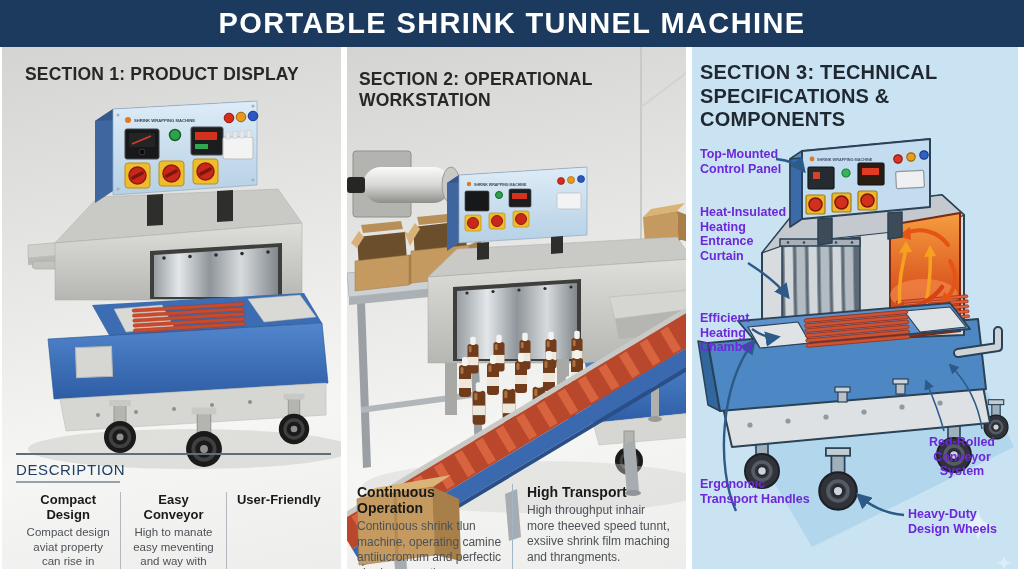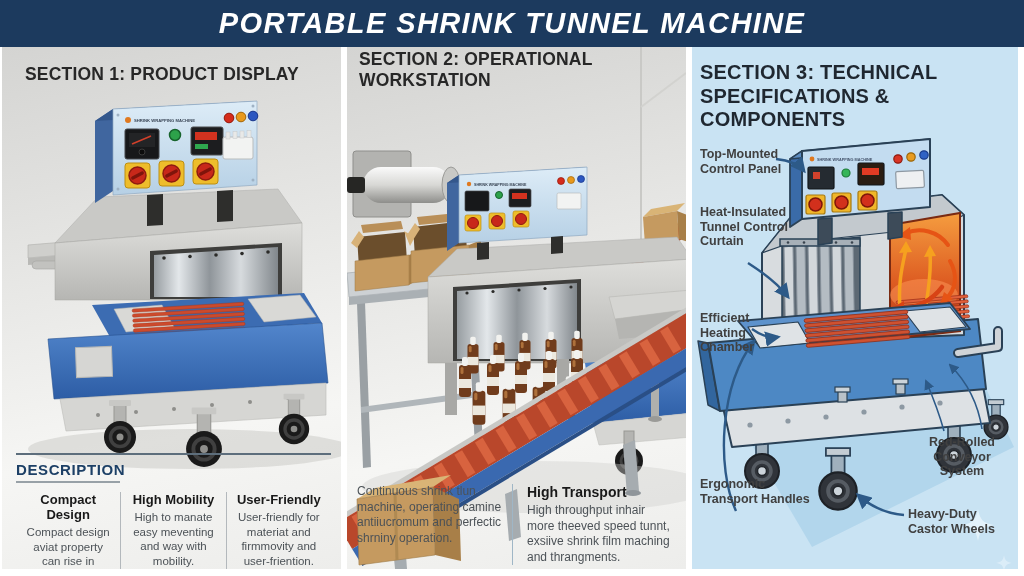--- a/index.html
+++ b/index.html
@@ -1,43 +1,43 @@
 <!DOCTYPE html>
 <html style="--header-bg: #1c3a5e; --panel3-bg: #c9e3f3; --accent-navy: #1d4066; --machine-blue: #3f6fb5; --roller-red: #c94e30; --arrow-blue: #2d5a88; --text-dark: #20262b; --text-muted: #4c5257;"><head>
 <meta charset="utf-8">
 <style>
   html,body{margin:0;padding:0;background:#ffffff;font-family:"Liberation Sans",sans-serif;}
   .stage{position:relative;width:1024px;height:576px;background:#ffffff;overflow:hidden;}
   .banner{position:absolute;top:0;left:0;right:0;height:47px;background:var(--header-bg,#1c3a5e);display:flex;align-items:center;justify-content:center;}
-  .banner h1{margin:0;color:#ffffff;font-size:29px;font-weight:800;letter-spacing:1.4px;white-space:nowrap;font-style:italic;}
+  .banner h1{margin:0;color:#ffffff;font-size:29px;font-weight:800;letter-spacing:1.4px;white-space:nowrap;}
   .panels{position:absolute;top:47px;bottom:7px;left:0;right:0;display:flex;gap:6px;padding-left:2px;}
   .panel{position:relative;overflow:hidden;flex:0 0 auto;height:100%;}
   .panel-1,.panel-2{width:339px;background:linear-gradient(168deg,#d4d4d2 0%,#e6e6e4 38%,#f6f6f4 72%,#ededeb 100%);}
   .panel-3{width:326px;background:var(--panel3-bg,#c9e3f3);}
   svg.scene{position:absolute;inset:0;display:block;}
   svg text{font-family:"Liberation Sans",sans-serif;}
   .sec-title{position:absolute;margin:0;font-weight:800;color:#272727;letter-spacing:.2px;line-height:1.18;}
   .t1{left:23px;top:17px;font-size:17.5px;}
-  .t2{left:12px;top:2px;font-size:17.5px;width:255px;}
+  .t2{left:12px;top:22px;font-size:17.5px;width:255px;}
   .t3{left:8px;top:14px;font-size:20px;width:308px;color:#1f2730;}
   .desc-block{position:absolute;left:14px;right:10px;top:406px;}
   .desc-rule{height:2px;background:#5d6e7c;}
-  .desc-heading{margin:6px 0 0;font-size:15px;font-weight:700;color:var(--accent-navy,#1d4066);letter-spacing:.6px;}
+  .desc-heading{margin:6px 0 0;font-size:15px;font-weight:400;color:var(--accent-navy,#1d4066);letter-spacing:.6px;}
   .desc-underline{width:104px;height:2px;background:#98a1a7;margin:3px 0 9px;}
   .features{display:flex;}
   .f3 .feature{flex:1;padding:0 7px;text-align:center;}
   .f3 .feature + .feature{border-left:1px solid #b3b8bc;}
   .f-title{font-size:13px;font-weight:700;color:#191919;margin-bottom:3px;}
   .f-text{font-size:11.5px;color:#4c5257;line-height:1.27;}
   .feat2{position:absolute;left:10px;right:4px;top:437px;display:flex;}
   .feat2 .feature{flex:1;padding:0 8px 0 0;text-align:left;border:none;}
   .feat2 .feature + .feature{border-left:1px solid #9fb6c6;padding-left:14px;}
   .feat2 .f-title{font-size:14px;}
   .feat2 .f-text{font-size:12px;line-height:1.3;}
-  .lbl{position:absolute;font-size:12.5px;font-weight:800;color:#404040;line-height:1.16;}
+  .lbl{position:absolute;font-size:12.5px;font-weight:800;color:#6d28d9;line-height:1.16;}
   .lbl-control{left:8px;top:100px;width:88px;}
   .lbl-curtain{left:8px;top:158px;width:96px;}
   .lbl-chamber{left:8px;top:236px;width:72px;margin-top:28px;}
   .lbl-handles{left:8px;top:430px;width:122px;}
   .lbl-conveyor{right:10px;top:388px;width:92px;text-align:center;}
   .lbl-wheels{left:216px;top:460px;width:108px;}
 </style>
 </head>
 <body>
 
@@ -179,26 +179,25 @@
       <div class="desc-block">
         <div class="desc-rule"></div>
         <h3 class="desc-heading">DESCRIPTION</h3>
         <div class="desc-underline"></div>
         <div class="features f3">
           <div class="feature">
             <div class="f-title">Compact Design</div>
             <div class="f-text">Compact design aviat property can rise in compact design.</div>
           </div>
           <div class="feature">
-            <div class="f-title">High Mobility</div>
+            <div class="f-title">Easy Conveyor</div>
             <div class="f-text">High to manate easy meventing and way with mobility.</div>
           </div>
           <div class="feature">
             <div class="f-title">User-Friendly</div>
-            <div class="f-text">User-friendly for materiat and firmmovity and user-friention.</div>
           </div>
         </div>
       </div>
     </section>
 
     <section class="panel panel-2">
       <svg class="scene" viewBox="0 0 339 522">
         <defs>
           <linearGradient id="b_face" x1="0" y1="0" x2="0" y2="1">
               <stop offset="0" stop-color="#ddecf7"></stop>
@@ -380,20 +379,21 @@
           <polygon points="10,452 86,440 88,508 12,518" fill="#c59a60" stroke="#9e7a46" stroke-width=".6"></polygon>
           <polygon points="86,440 112,452 114,514 88,508" fill="#a87f48"></polygon>
           <line x1="48" y1="446" x2="50" y2="513" stroke="#b08a52" stroke-width="3"></line>
         </g>
       </svg>
 
       <h2 class="sec-title t2">SECTION 2: OPERATIONAL WORKSTATION</h2>
 
       <div class="feat2">
         <div class="feature">
+          <div class="f-title">Continuous Operation</div>
           <div class="f-text">Continuous shrink tlun machine, operating camine antiiucromum and perfectic shrniny operation.</div>
         </div>
         <div class="feature">
           <div class="f-title">High Transport</div>
           <div class="f-text">High throughput inhair more theeved speed tunnt, exsiive shrink film maching and thrangments.</div>
         </div>
       </div>
     </section>
 
     <section class="panel panel-3">
@@ -544,21 +544,21 @@
           <path d="M212,468 Q186,466 166,448" stroke-width="2.4" marker-end="url(#c_arr)"></path>
         </g>
 
         <path d="M0,-16 C2,-5 5,-2 16,0 C5,2 2,5 0,16 C-2,5 -5,2 -16,0 C-5,-2 -2,-5 0,-16" transform="translate(286,478)" fill="#e8f4fb" opacity=".85"></path>
         <path d="M0,-16 C2,-5 5,-2 16,0 C5,2 2,5 0,16 C-2,5 -5,2 -16,0 C-5,-2 -2,-5 0,-16" transform="translate(312,516) scale(.5)" fill="#e8f4fb" opacity=".6"></path>
       </svg>
 
       <h2 class="sec-title t3">SECTION 3: TECHNICAL SPECIFICATIONS &amp; COMPONENTS</h2>
 
       <div class="lbl lbl-control">Top-Mounted Control Panel</div>
-      <div class="lbl lbl-curtain">Heat-Insulated Tunnel Control Curtain</div>
+      <div class="lbl lbl-curtain">Heat-Insulated Heating Entrance Curtain</div>
       <div class="lbl lbl-chamber">Efficient Heating Chamber</div>
       <div class="lbl lbl-handles">Ergonomic Transport Handles</div>
       <div class="lbl lbl-conveyor">Red-Rolled Conveyor System</div>
-      <div class="lbl lbl-wheels">Heavy-Duty Castor Wheels</div>
+      <div class="lbl lbl-wheels">Heavy-Duty Design Wheels</div>
     </section>
 
   </div>
 </div>
 
 </body></html>

